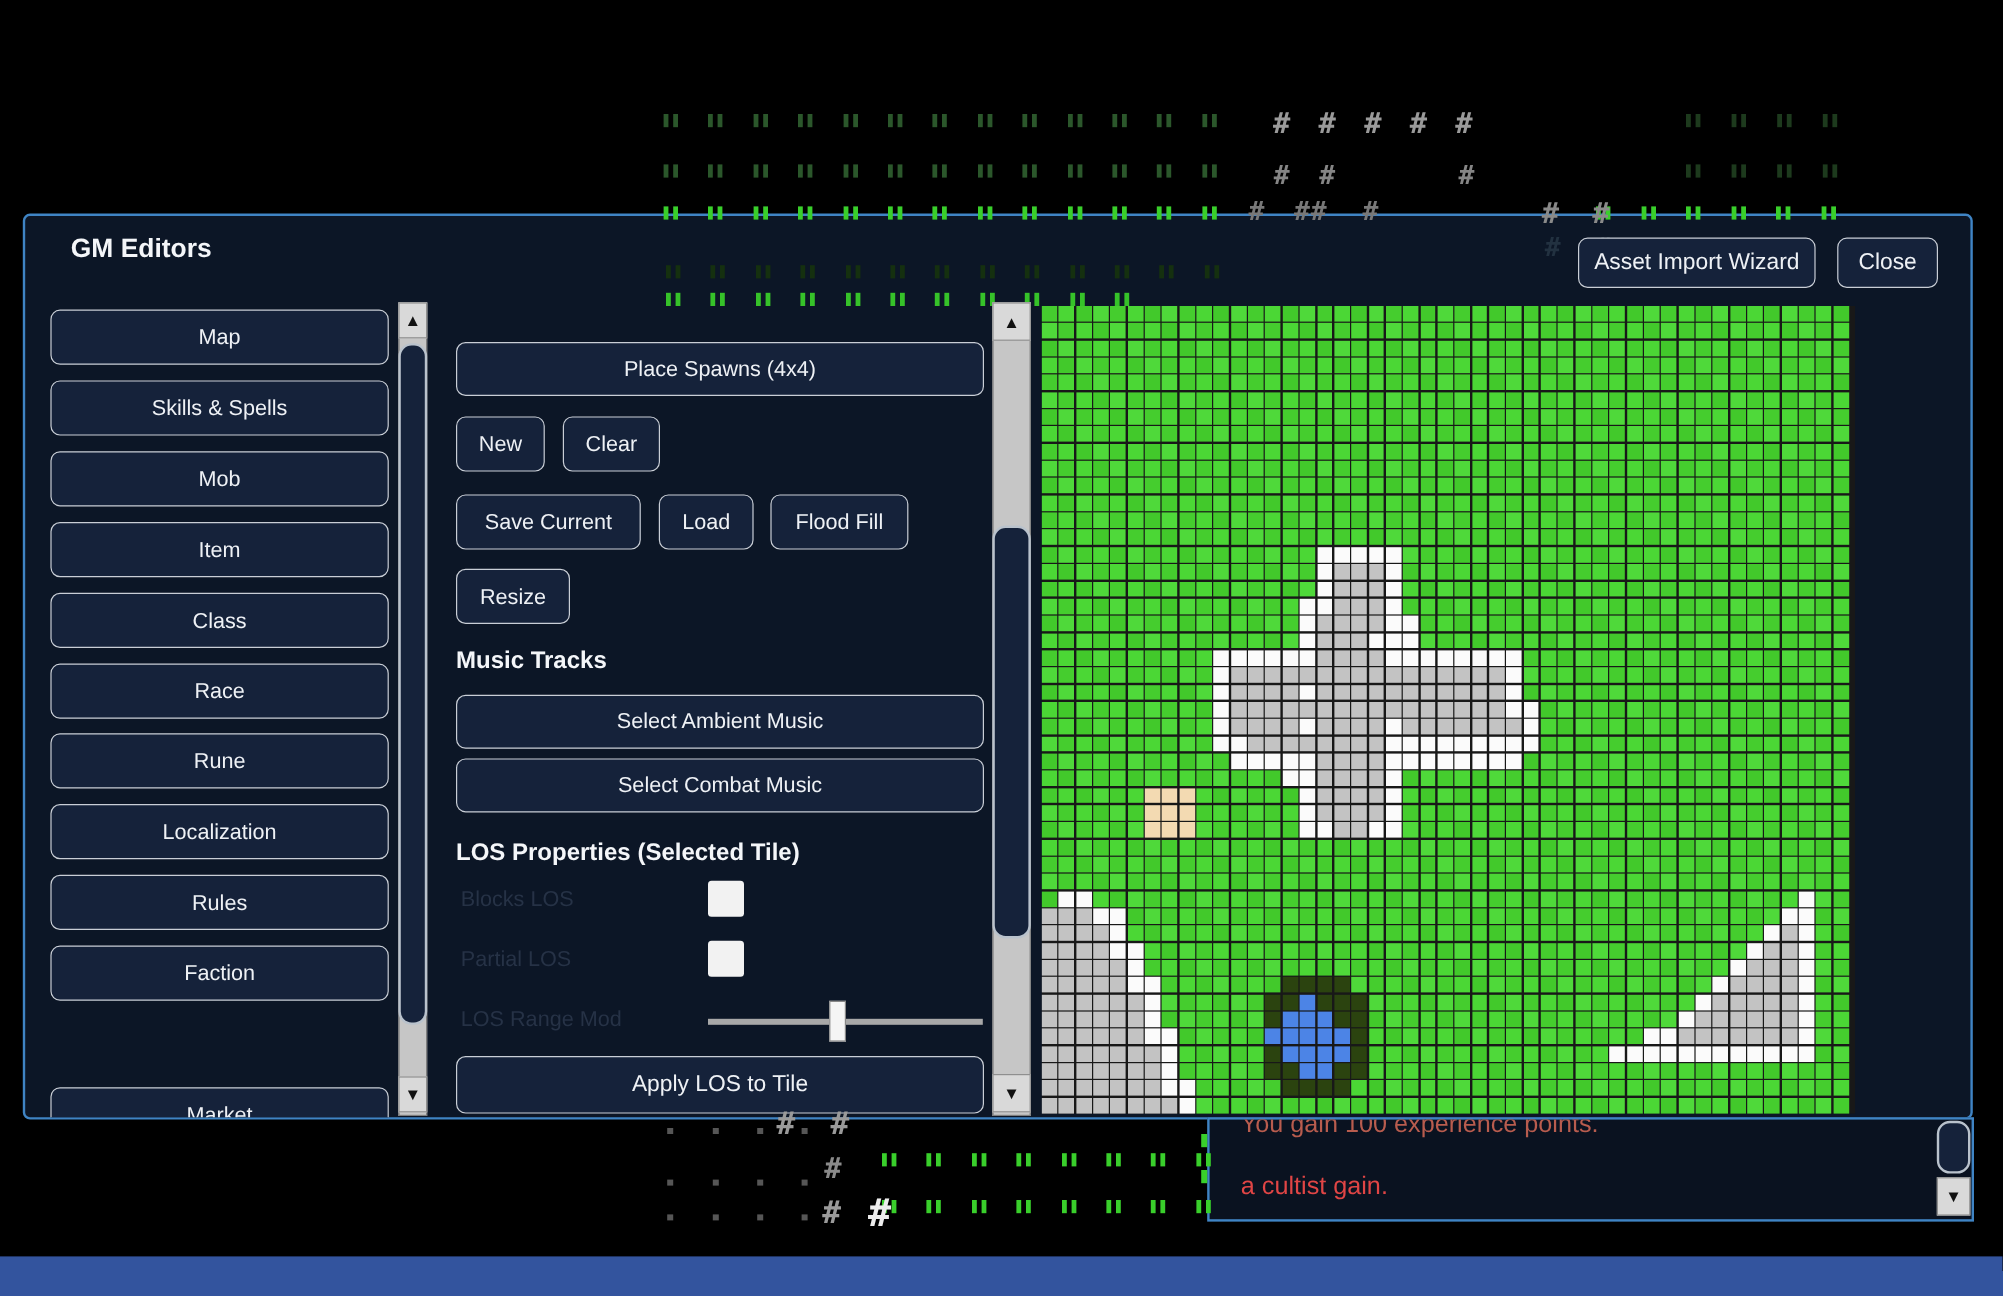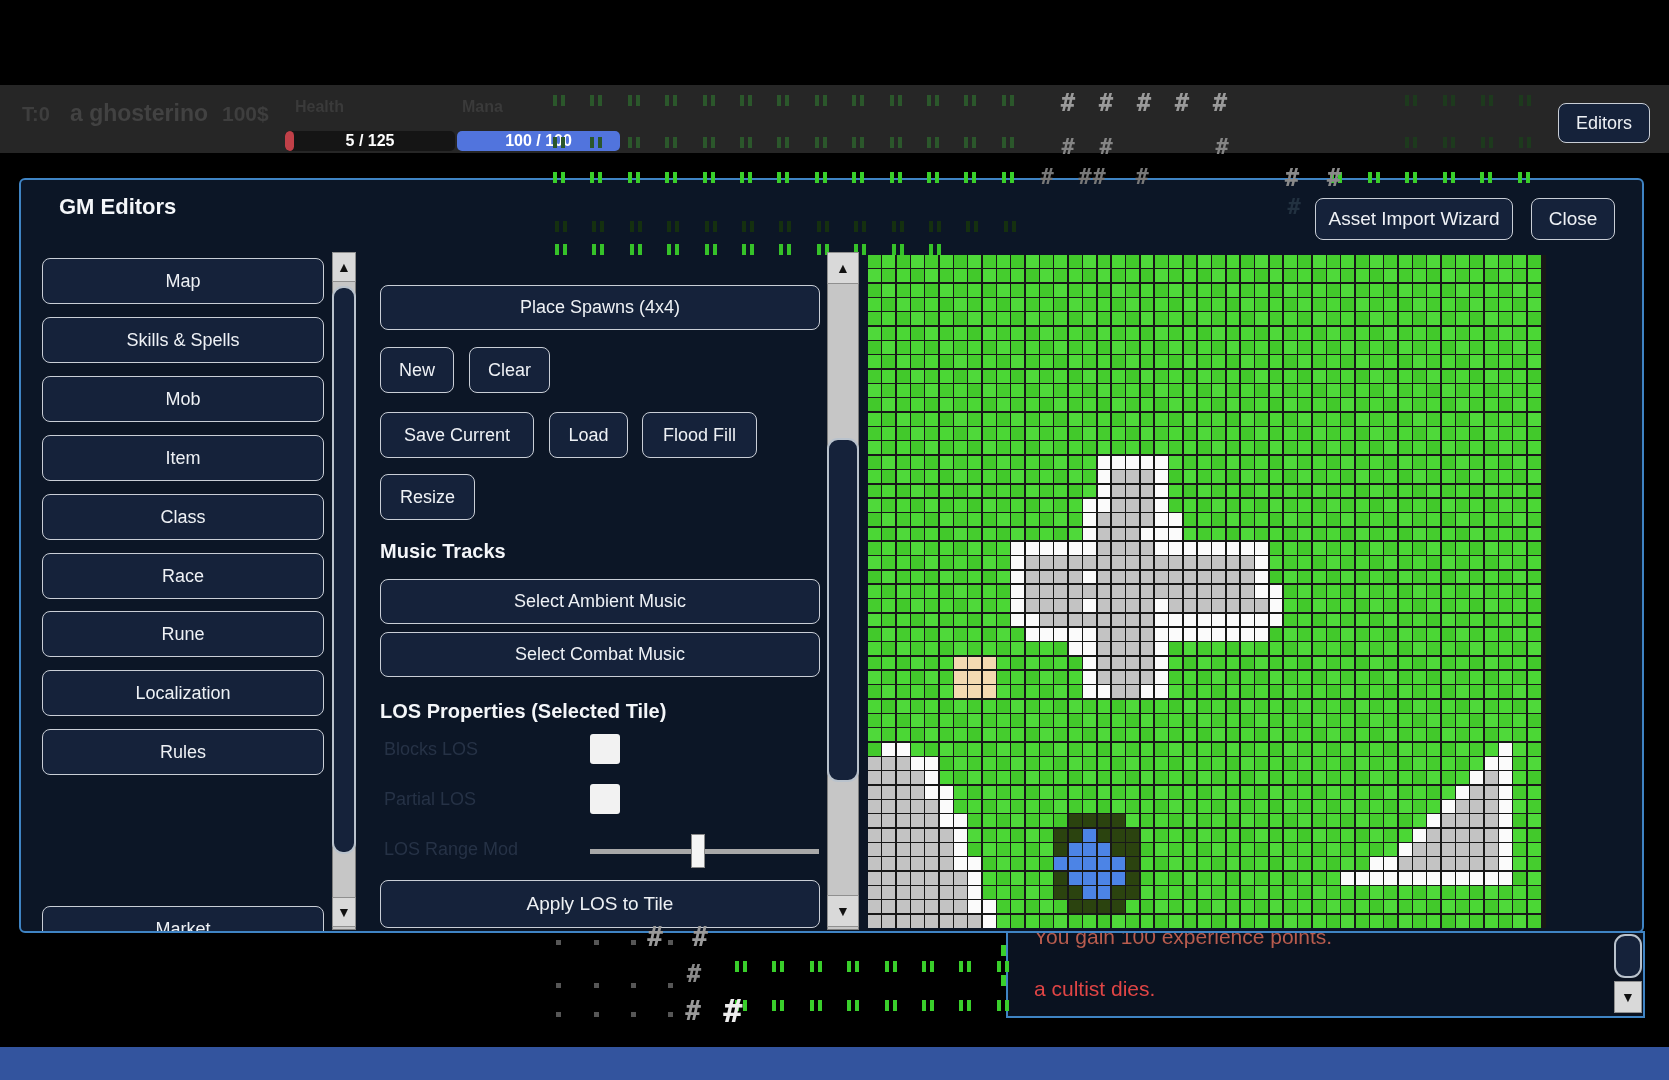--- a/index.html
+++ b/index.html
@@ -50,38 +50,20 @@
   .bottom-bar{position:absolute;left:0;top:1047px;width:1669px;height:33px;z-index:1;}
   .z2{z-index:2;}
 </style>
 </head>
 <body>
 
 <div id="app">
 
   <div class="bottom-bar" style="background: rgb(51, 84, 158);"></div>
 
-  <div class="hud-strip">
-    <div class="hud-dim" style="position:absolute;left:22px;top:18px;font-size:20px;">T:0</div>
-    <div class="hud-dim" style="position:absolute;left:70px;top:15px;font-size:23px;color:#424242;">a ghosterino</div>
-    <div class="hud-dim" style="position:absolute;left:222px;top:17px;font-size:21px;">100$</div>
-
-    <div class="hud-label" style="left:295px;top:13px;">Health</div>
-    <div class="bar health-bar" style="left:285px;top:46px;width:170px;">
-      <div class="health-fill" id="health-fill" style="width: 5%; background: rgb(192, 64, 72);"></div>
-      <span class="bar-text">5 / 125</span>
-    </div>
-
-    <div class="hud-label" style="left:462px;top:13px;">Mana</div>
-    <div class="bar" id="mana-bar" style="left: 457px; top: 46px; width: 163px; background: rgb(81, 116, 221);">
-      <span class="bar-text">100 / 100</span>
-    </div>
-
-    <div class="btn" style="left:1558px;top:18px;width:92px;height:40px;">Editors</div>
-  </div>
 
   <div class="modal">
     <div class="mscene" id="modal-scene">
         <div class="gmark" style="left: 534px; top: 41px; border-color: rgb(21, 48, 15);"></div>
         <div class="gmark" style="left: 571px; top: 41px; border-color: rgb(21, 48, 15);"></div>
         <div class="gmark" style="left: 609px; top: 41px; border-color: rgb(21, 48, 15);"></div>
         <div class="gmark" style="left: 646px; top: 41px; border-color: rgb(21, 48, 15);"></div>
         <div class="gmark" style="left: 684px; top: 41px; border-color: rgb(21, 48, 15);"></div>
         <div class="gmark" style="left: 721px; top: 41px; border-color: rgb(21, 48, 15);"></div>
         <div class="gmark" style="left: 758px; top: 41px; border-color: rgb(21, 48, 15);"></div>
@@ -113,20 +95,21 @@
     <div class="panel-vp z2" id="sidebar-list" style="left:11px;top:70px;width:302px;height:683px;">
         <div class="btn" style="left: 10px; top: 8px; width: 282px; height: 46px;">Map</div>
         <div class="btn" style="left: 10px; top: 126px; width: 282px; height: 46px;">Mob</div>
         <div class="btn" style="left: 10px; top: 67px; width: 282px; height: 46px;">Skills &amp; Spells</div>
         <div class="btn" style="left: 10px; top: 185px; width: 282px; height: 46px;">Item</div>
         <div class="btn" style="left: 10px; top: 244px; width: 282px; height: 46px;">Class</div>
         <div class="btn" style="left: 10px; top: 303px; width: 282px; height: 46px;">Race</div>
         <div class="btn" style="left: 10px; top: 361px; width: 282px; height: 46px;">Rune</div>
         <div class="btn" style="left: 10px; top: 420px; width: 282px; height: 46px;">Localization</div>
         <div class="btn" style="left: 10px; top: 479px; width: 282px; height: 46px;">Rules</div>
+        <div class="btn" style="left: 10px; top: 538px; width: 282px; height: 46px;">Faction</div>
         <div class="btn" style="left: 10px; top: 656px; width: 282px; height: 46px;">Market</div>
       </div>
 
     <div class="z2" style="position:absolute;left:311px;top:72px;width:24px;height:678px;">
       <div class="sb-track" style="left:0;top:0;width:24px;height:678px;"></div>
       <div class="sb-btn" style="left:0;top:0;width:24px;height:30px;">▲</div>
       <div class="sb-thumb" style="left:0;top:34px;width:24px;height:568px;"></div>
       <div class="sb-btn" style="left:0;top:645px;width:24px;height:30px;">▼</div>
     </div>
 
@@ -2372,21 +2355,21 @@
           <div style="background: rgb(66, 201, 43);"></div>
           <div style="background: rgb(79, 217, 58);"></div>
           <div style="background: rgb(69, 205, 46);"></div>
         </div>
     </div>
   </div>
 
   <div class="log-panel">
     <div id="log-lines">
         <div class="log-line" style="top: -8px; color: rgb(184, 92, 78);">You gain 100 experience points.</div>
-        <div class="log-line" style="top: 44px; color: rgb(224, 69, 69);">a cultist dies.</div>
+        <div class="log-line" style="top: 44px; color: rgb(224, 69, 69);">a cultist gain.</div>
       </div>
     <div class="sb-thumb" style="left:606px;top:1px;width:28px;height:44px;"></div>
     <div class="sb-btn" style="left:606px;top:48px;width:28px;height:32px;">▼</div>
   </div>
 
   <div class="scene" id="scene">
       <div class="gmark" style="left: 553px; top: 95px; border-color: rgb(43, 87, 43);"></div>
       <div class="gmark" style="left: 590px; top: 95px; border-color: rgb(43, 87, 43);"></div>
       <div class="gmark" style="left: 628px; top: 95px; border-color: rgb(43, 87, 43);"></div>
       <div class="gmark" style="left: 665px; top: 95px; border-color: rgb(43, 87, 43);"></div>

